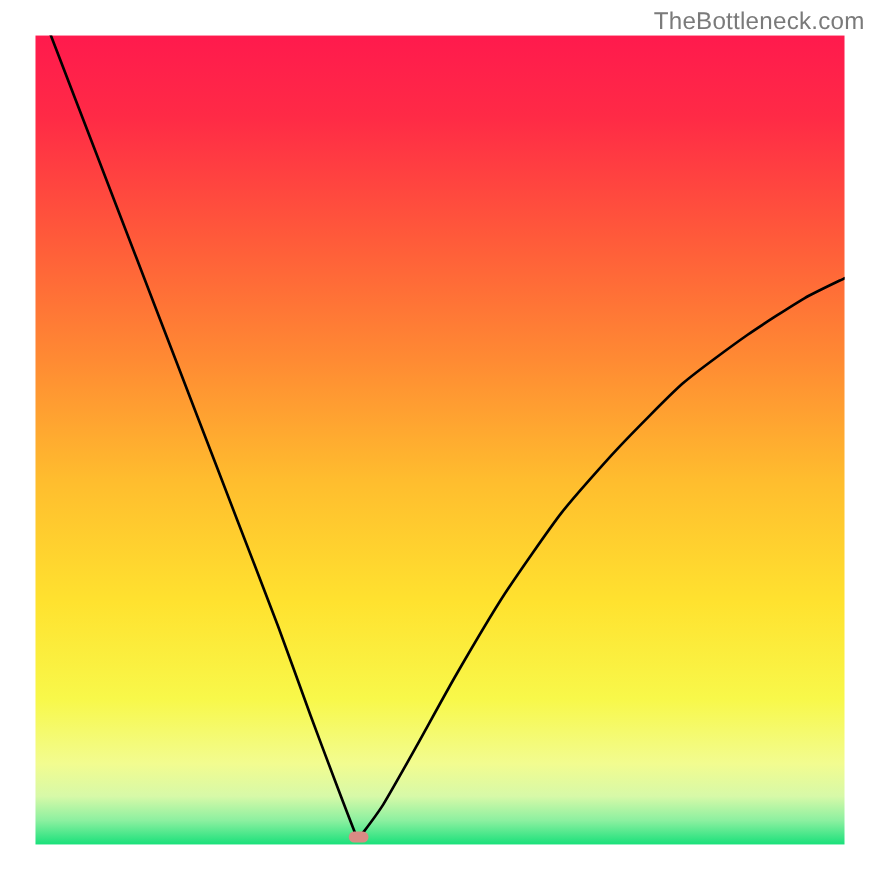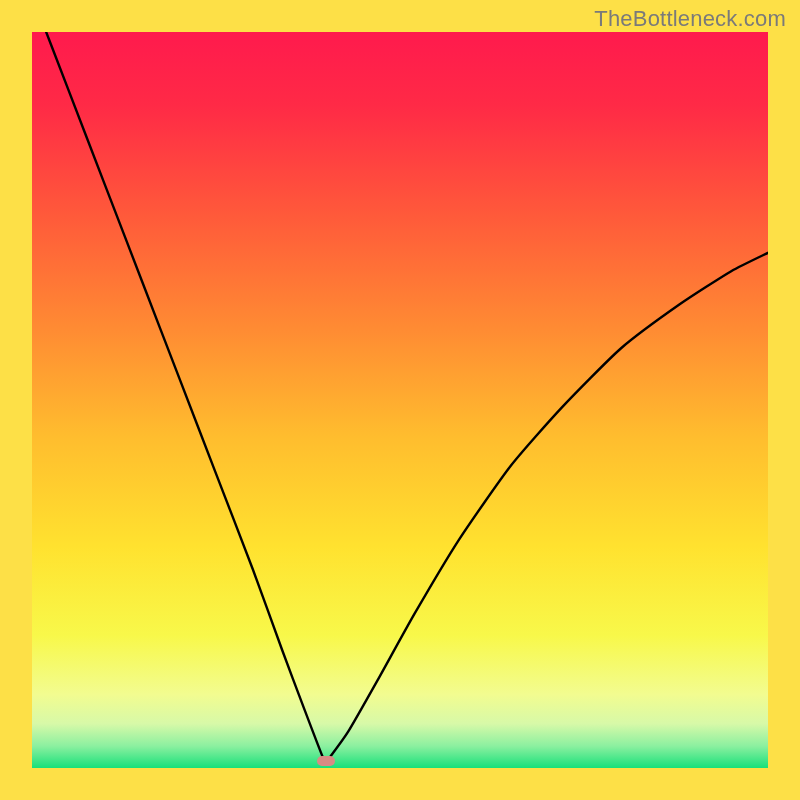--- a/index.html
+++ b/index.html
@@ -9,21 +9,21 @@
     height: 800px;
     overflow: hidden;
     background: #000;
     font-family: Arial, Helvetica, sans-serif;
   }
   #frame {
     position: absolute;
     top: 0; left: 0;
     width: 800px;
     height: 800px;
-    background: #fde047;
+    background: #ffffff;
   }
   
   #plot {
     position: absolute;
     top: 32px;
     left: 32px;
     width: 736px;
     height: 736px;
     overflow: hidden;
   }

